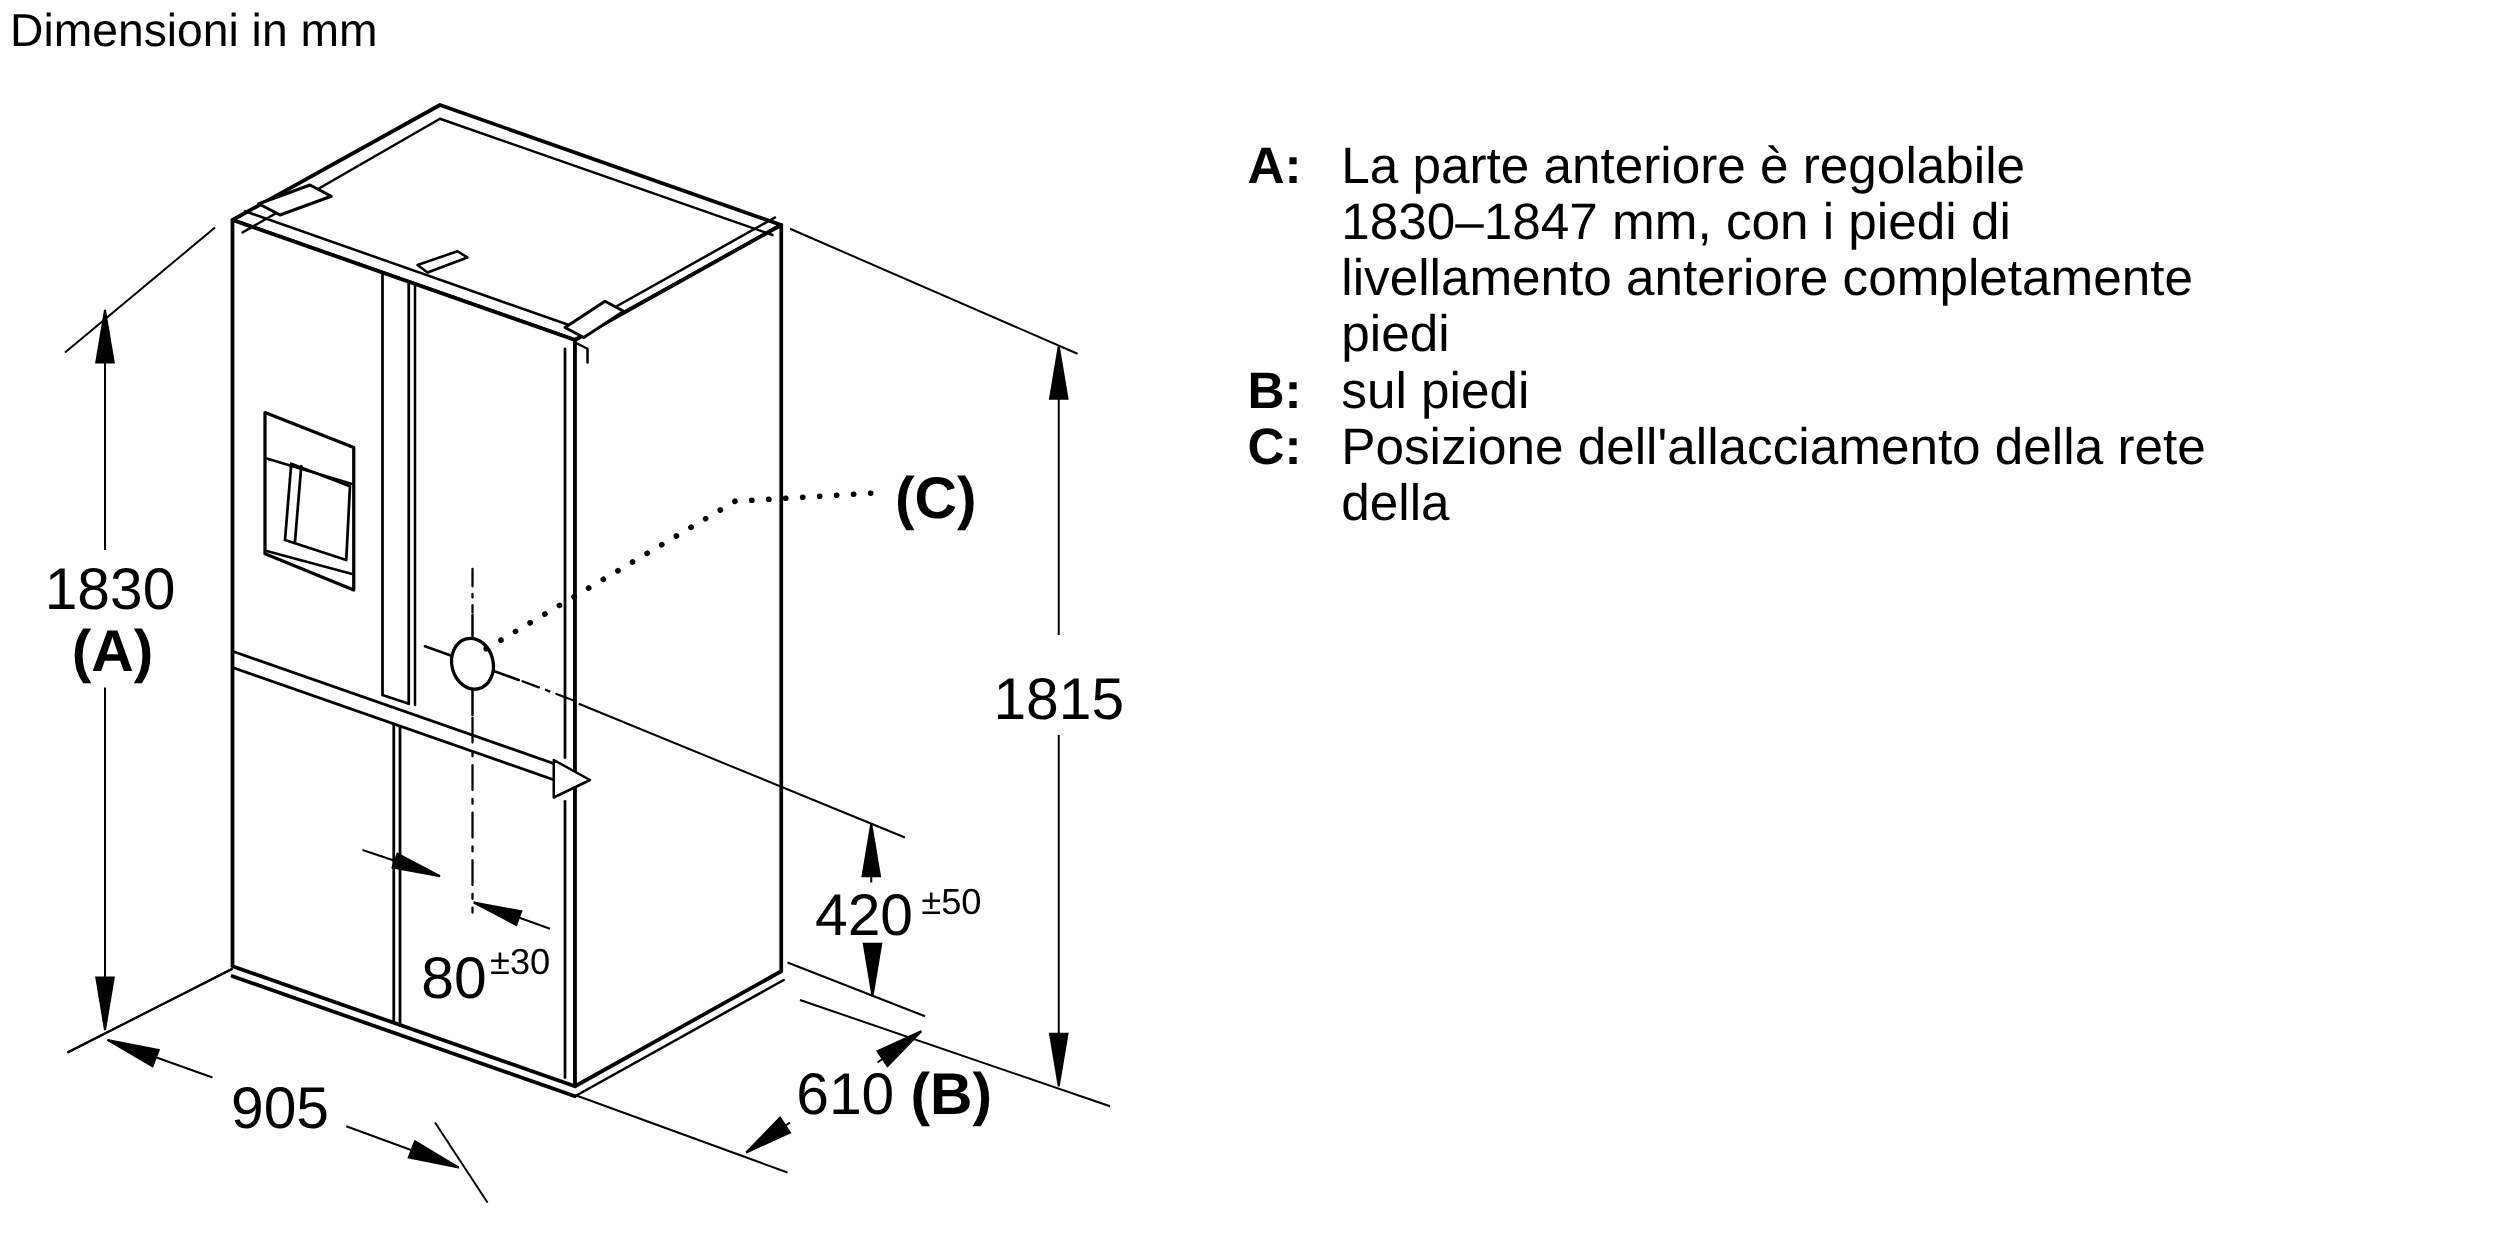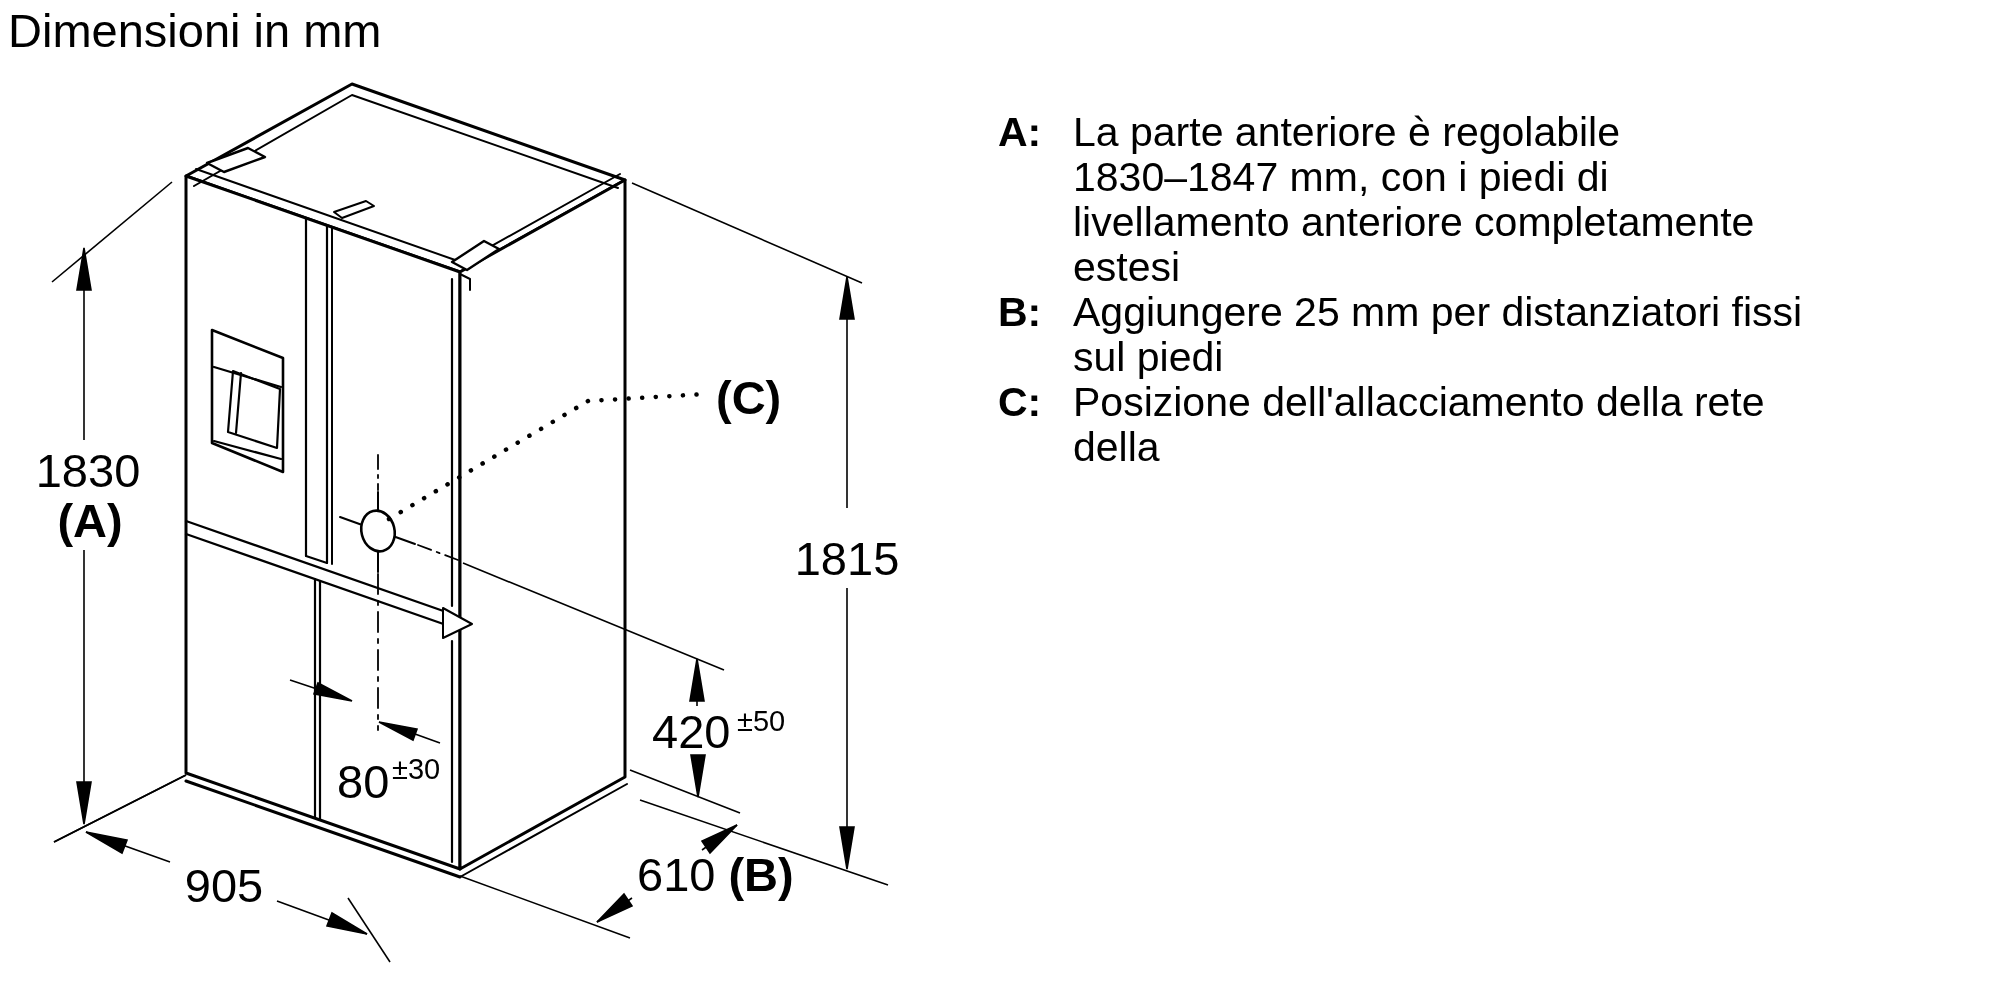--- a/index.html
+++ b/index.html
@@ -1,18 +1,18 @@
 <!DOCTYPE html>
 <html><head>
 <meta charset="utf-8">
 <style>
   html,body{margin:0;padding:0;background:#fff;}
   .stage{position:relative;width:2000px;height:1000px;background:#fff;overflow:hidden;
          font-family:"Liberation Sans",sans-serif;color:#000;}
-  .title{position:absolute;left:8px;top:5px;font-size:47px;line-height:1.1;color:#000;white-space:nowrap;}
+  .title{position:absolute;left:8px;top:5px;font-size:37px;line-height:1.1;color:#000;white-space:nowrap;}
   .legend{position:absolute;left:998px;top:110px;display:grid;grid-template-columns:56px auto;
           font-size:41px;line-height:45px;color:#000;}
   .legend .lbl{font-weight:bold;grid-column:1;}
   .legend .txt{grid-column:2;margin-left:19px;}
   .legend .txt div{white-space:nowrap;}
   svg{position:absolute;left:0;top:0;}
   svg text{font-family:"Liberation Sans",sans-serif;fill:#000;}
   .dimtxt{font-size:47px;}
   .toltxt{font-size:29px;}
   .reftxt{font-size:47px;font-weight:bold;}
@@ -163,25 +163,24 @@
       <text class="reftxt" x="716" y="414">(C)</text>
     </g>
   </svg>
 
   <div class="legend">
     <div class="lbl">A:</div>
     <div class="txt">
       <div>La parte anteriore è regolabile</div>
       <div>1830–1847 mm, con i piedi di</div>
       <div>livellamento anteriore completamente</div>
-      <div>estesi</div>
+      <div>piedi</div>
     </div>
     <div class="lbl">B:</div>
     <div class="txt">
-      <div>Aggiungere 25 mm per distanziatori fissi</div>
       <div>sul piedi</div>
     </div>
     <div class="lbl">C:</div>
     <div class="txt">
       <div>Posizione dell'allacciamento della rete</div>
       <div>della</div>
     </div>
   </div>
 
 </div>

